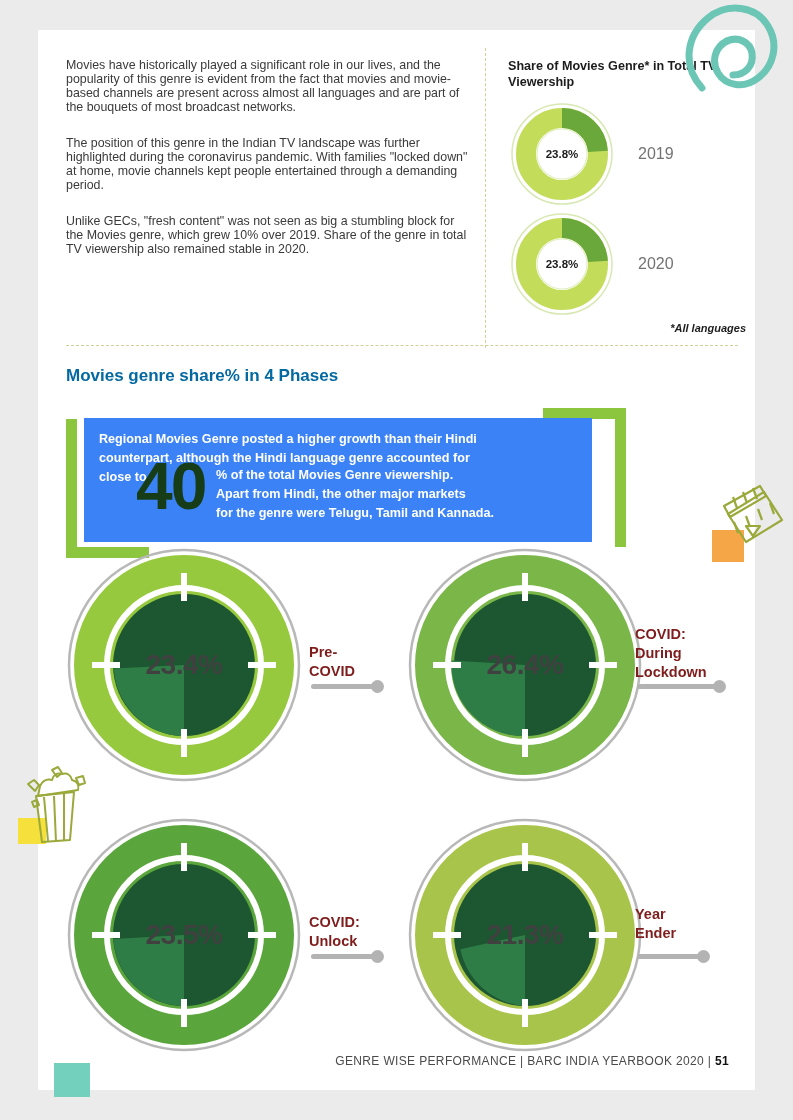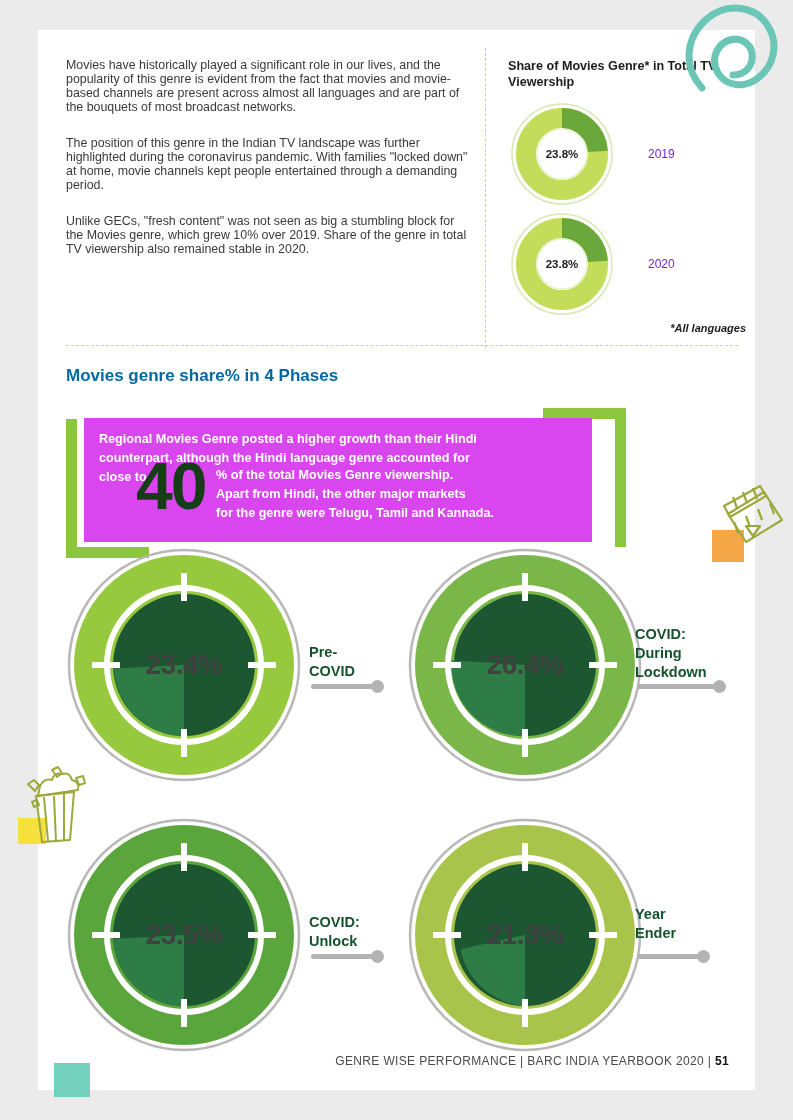--- a/index.html
+++ b/index.html
@@ -37,21 +37,21 @@
     border-top:1.5px dashed #cfcf9a;
   }
 
   
   .rightpanel{position:absolute;left:470px;top:28px;width:240px;}
   .panel-title{
     font-size:12.6px;font-weight:bold;color:#1c1c1c;line-height:16px;margin-bottom:12px;
   }
   .mini-row{display:flex;align-items:center;height:104px;margin-bottom:6px;}
   .mini-donut{position:relative;width:104px;height:104px;margin-left:2px;}
-  .mini-year{font-size:12px;color:#6d28d9;margin-left:34px;}
+  .mini-year{font-size:16px;color:#737373;margin-left:24px;}
   .allang{
     text-align:right;font-style:italic;font-size:11px;color:#1c1c1c;
     margin-top:2px;padding-right:2px;font-weight:bold;
   }
   .mini-val{
     position:absolute;left:0;top:0;width:104px;height:104px;
     display:flex;align-items:center;justify-content:center;
     font-size:11.5px;font-weight:bold;color:#1c1c1c;
   }
 
@@ -66,38 +66,38 @@
   .cal-accent-tr{
     position:absolute;right:0;top:0;width:72px;height:128px;
     border-top:11px solid #8cc63e;border-right:11px solid #8cc63e;
   }
   .cal-accent-bl{
     position:absolute;left:0;bottom:0;width:72px;height:128px;
     border-bottom:11px solid #8cc63e;border-left:11px solid #8cc63e;
   }
   .callout{
     position:absolute;left:18px;top:10px;width:508px;height:124px;
-    background:#d946ef;color:#ffffff;
+    background:#3b82f6;color:#ffffff;
   }
   .cal-text{
     position:absolute;left:15px;top:12px;width:480px;
     font-size:12.6px;font-weight:bold;line-height:19px;
   }
   .cal-big{
     position:absolute;left:52px;top:38px;
     font-size:66px;font-weight:bold;color:#173d18;line-height:60px;letter-spacing:-2px;
   }
   .cal-l3{position:absolute;left:132px;top:48px;font-size:12.6px;font-weight:bold;line-height:19px;}
   .cal-l4{position:absolute;left:132px;top:67px;font-size:12.6px;font-weight:bold;line-height:19px;}
   .cal-l5{position:absolute;left:132px;top:86px;font-size:12.6px;font-weight:bold;line-height:19px;}
 
   
   .donut-cell{position:absolute;width:240px;height:240px;}
   .donut-label{
-    position:absolute;font-size:14.5px;font-weight:bold;color:#14532d;line-height:19px;
+    position:absolute;font-size:14.5px;font-weight:bold;color:#7f1d1d;line-height:19px;
   }
   .leader{position:absolute;height:5px;background:#b3b3b3;border-radius:3px;}
   .leader-dot{
     position:absolute;width:13px;height:13px;border-radius:50%;background:#b3b3b3;
   }
   .dval{
     position:absolute;left:0;top:0;width:100%;height:100%;
     display:flex;align-items:center;justify-content:center;
     font-size:28px;font-weight:bold;color:#404040;letter-spacing:-0.5px;
   }

